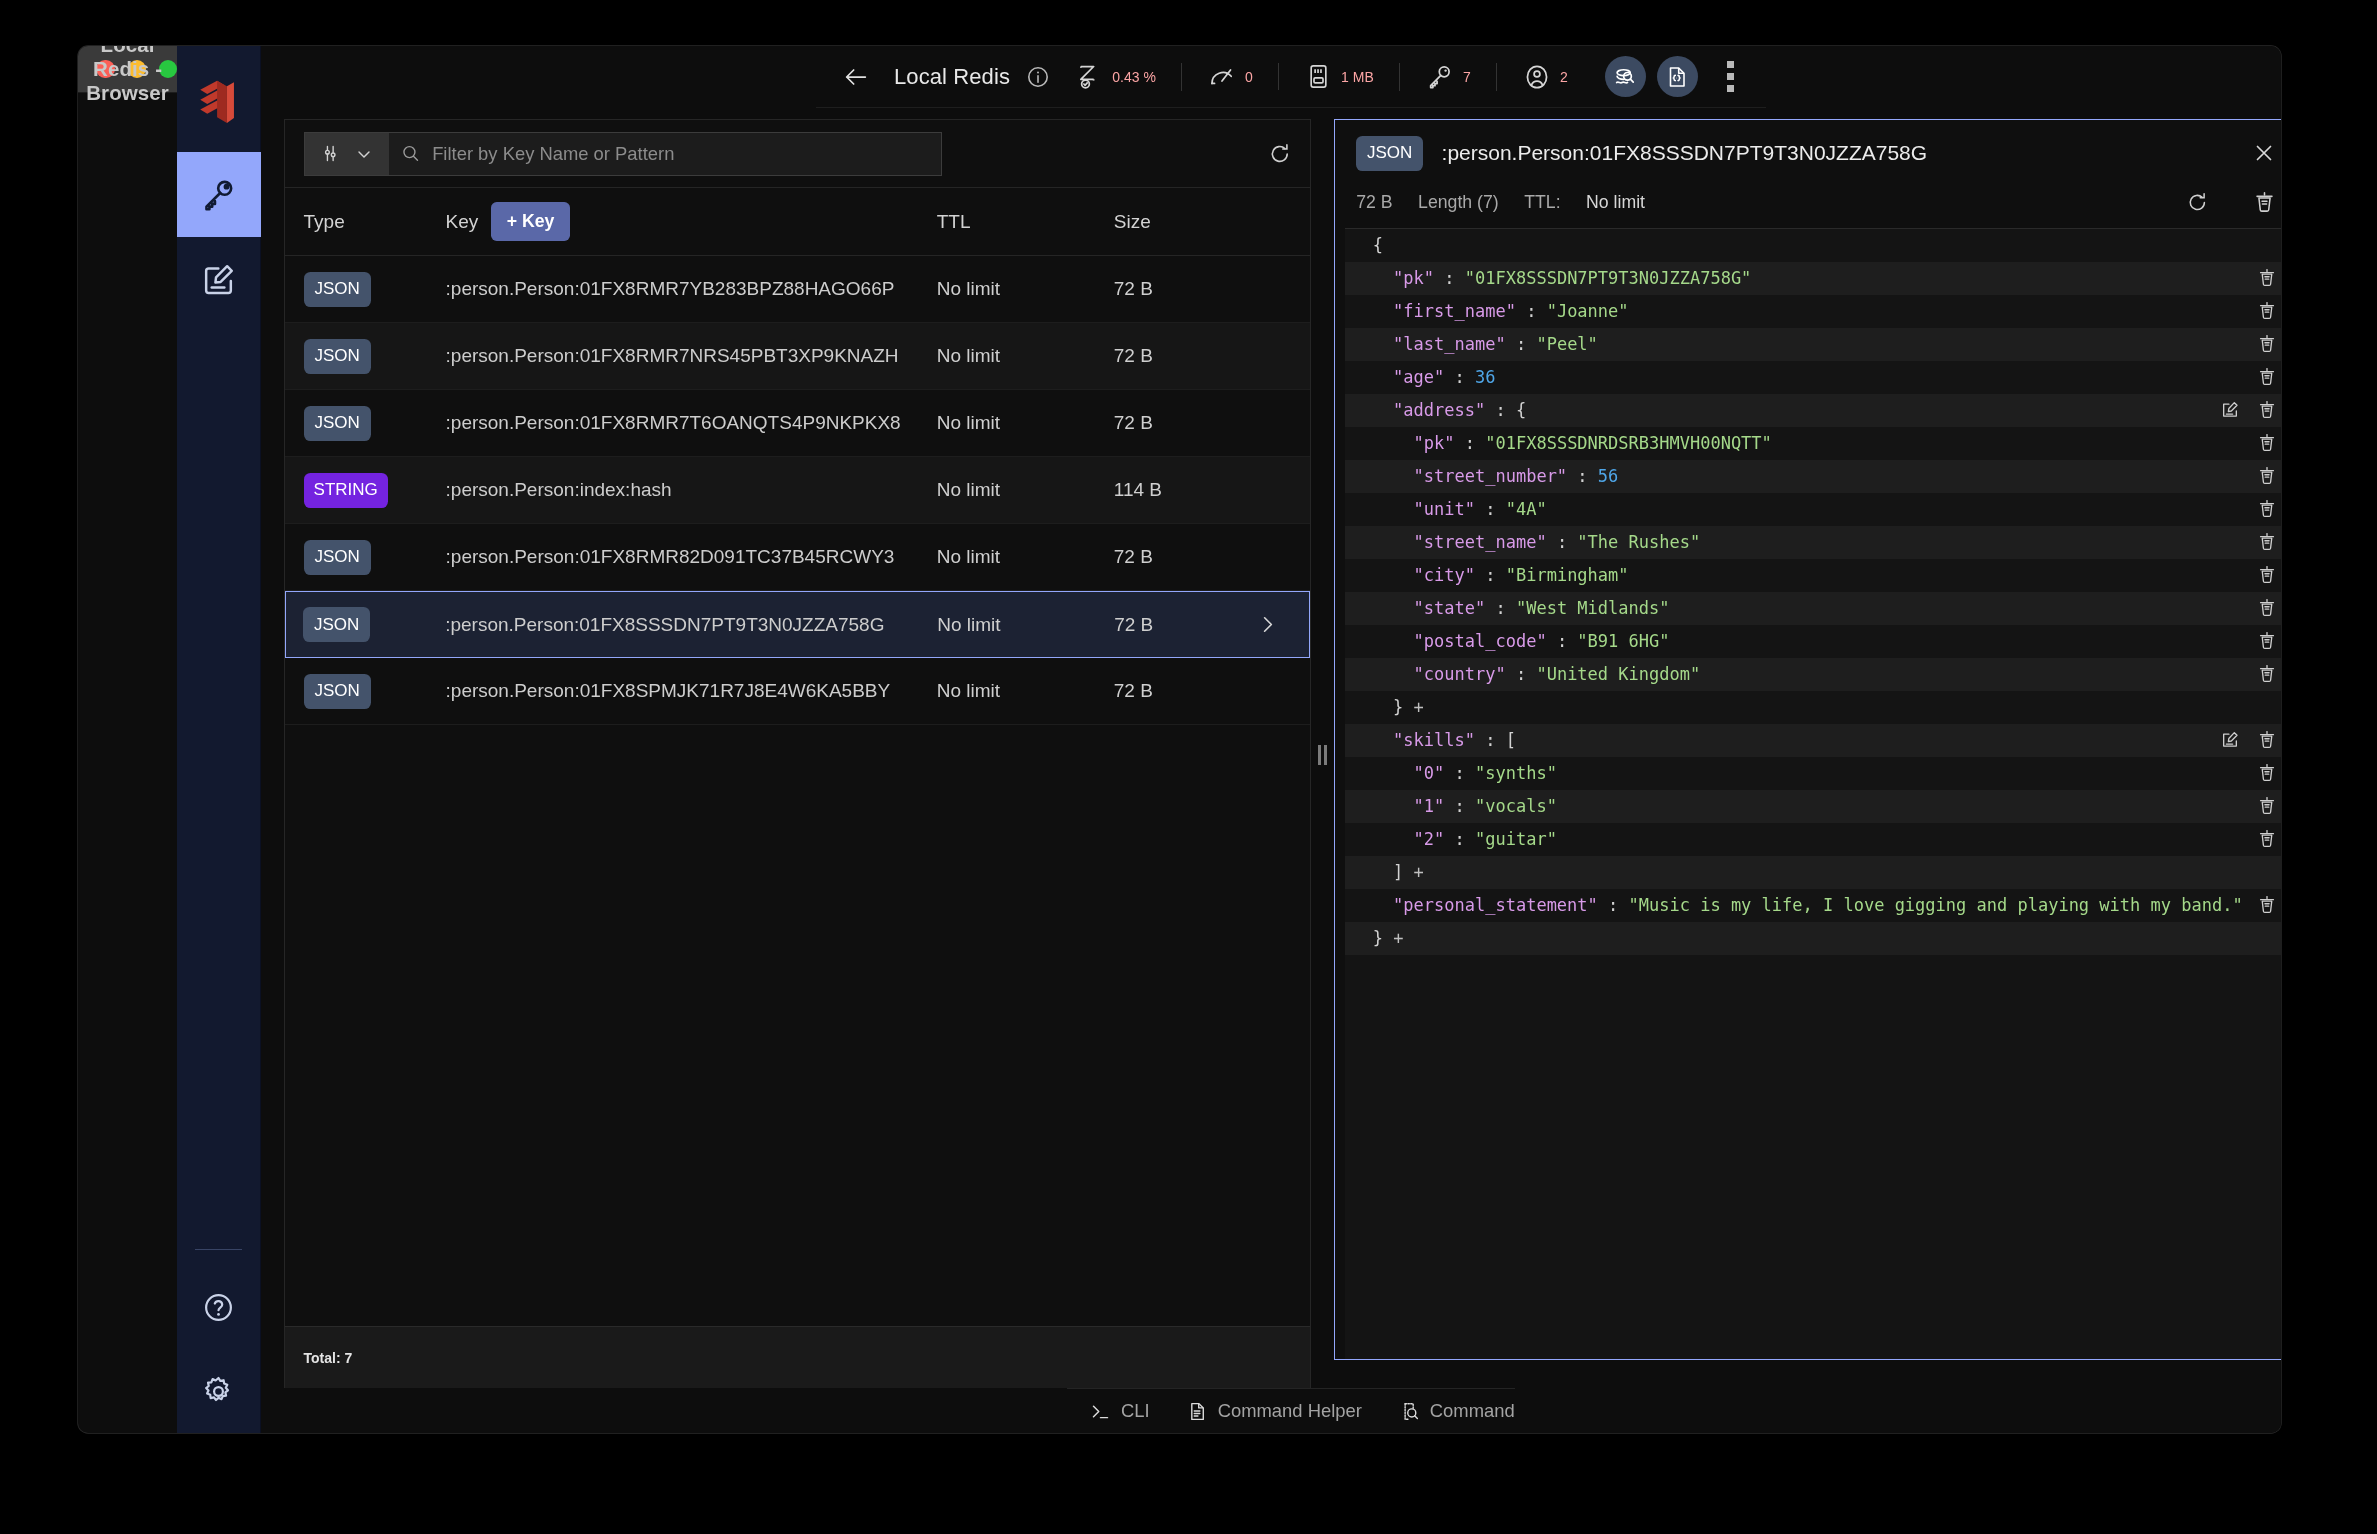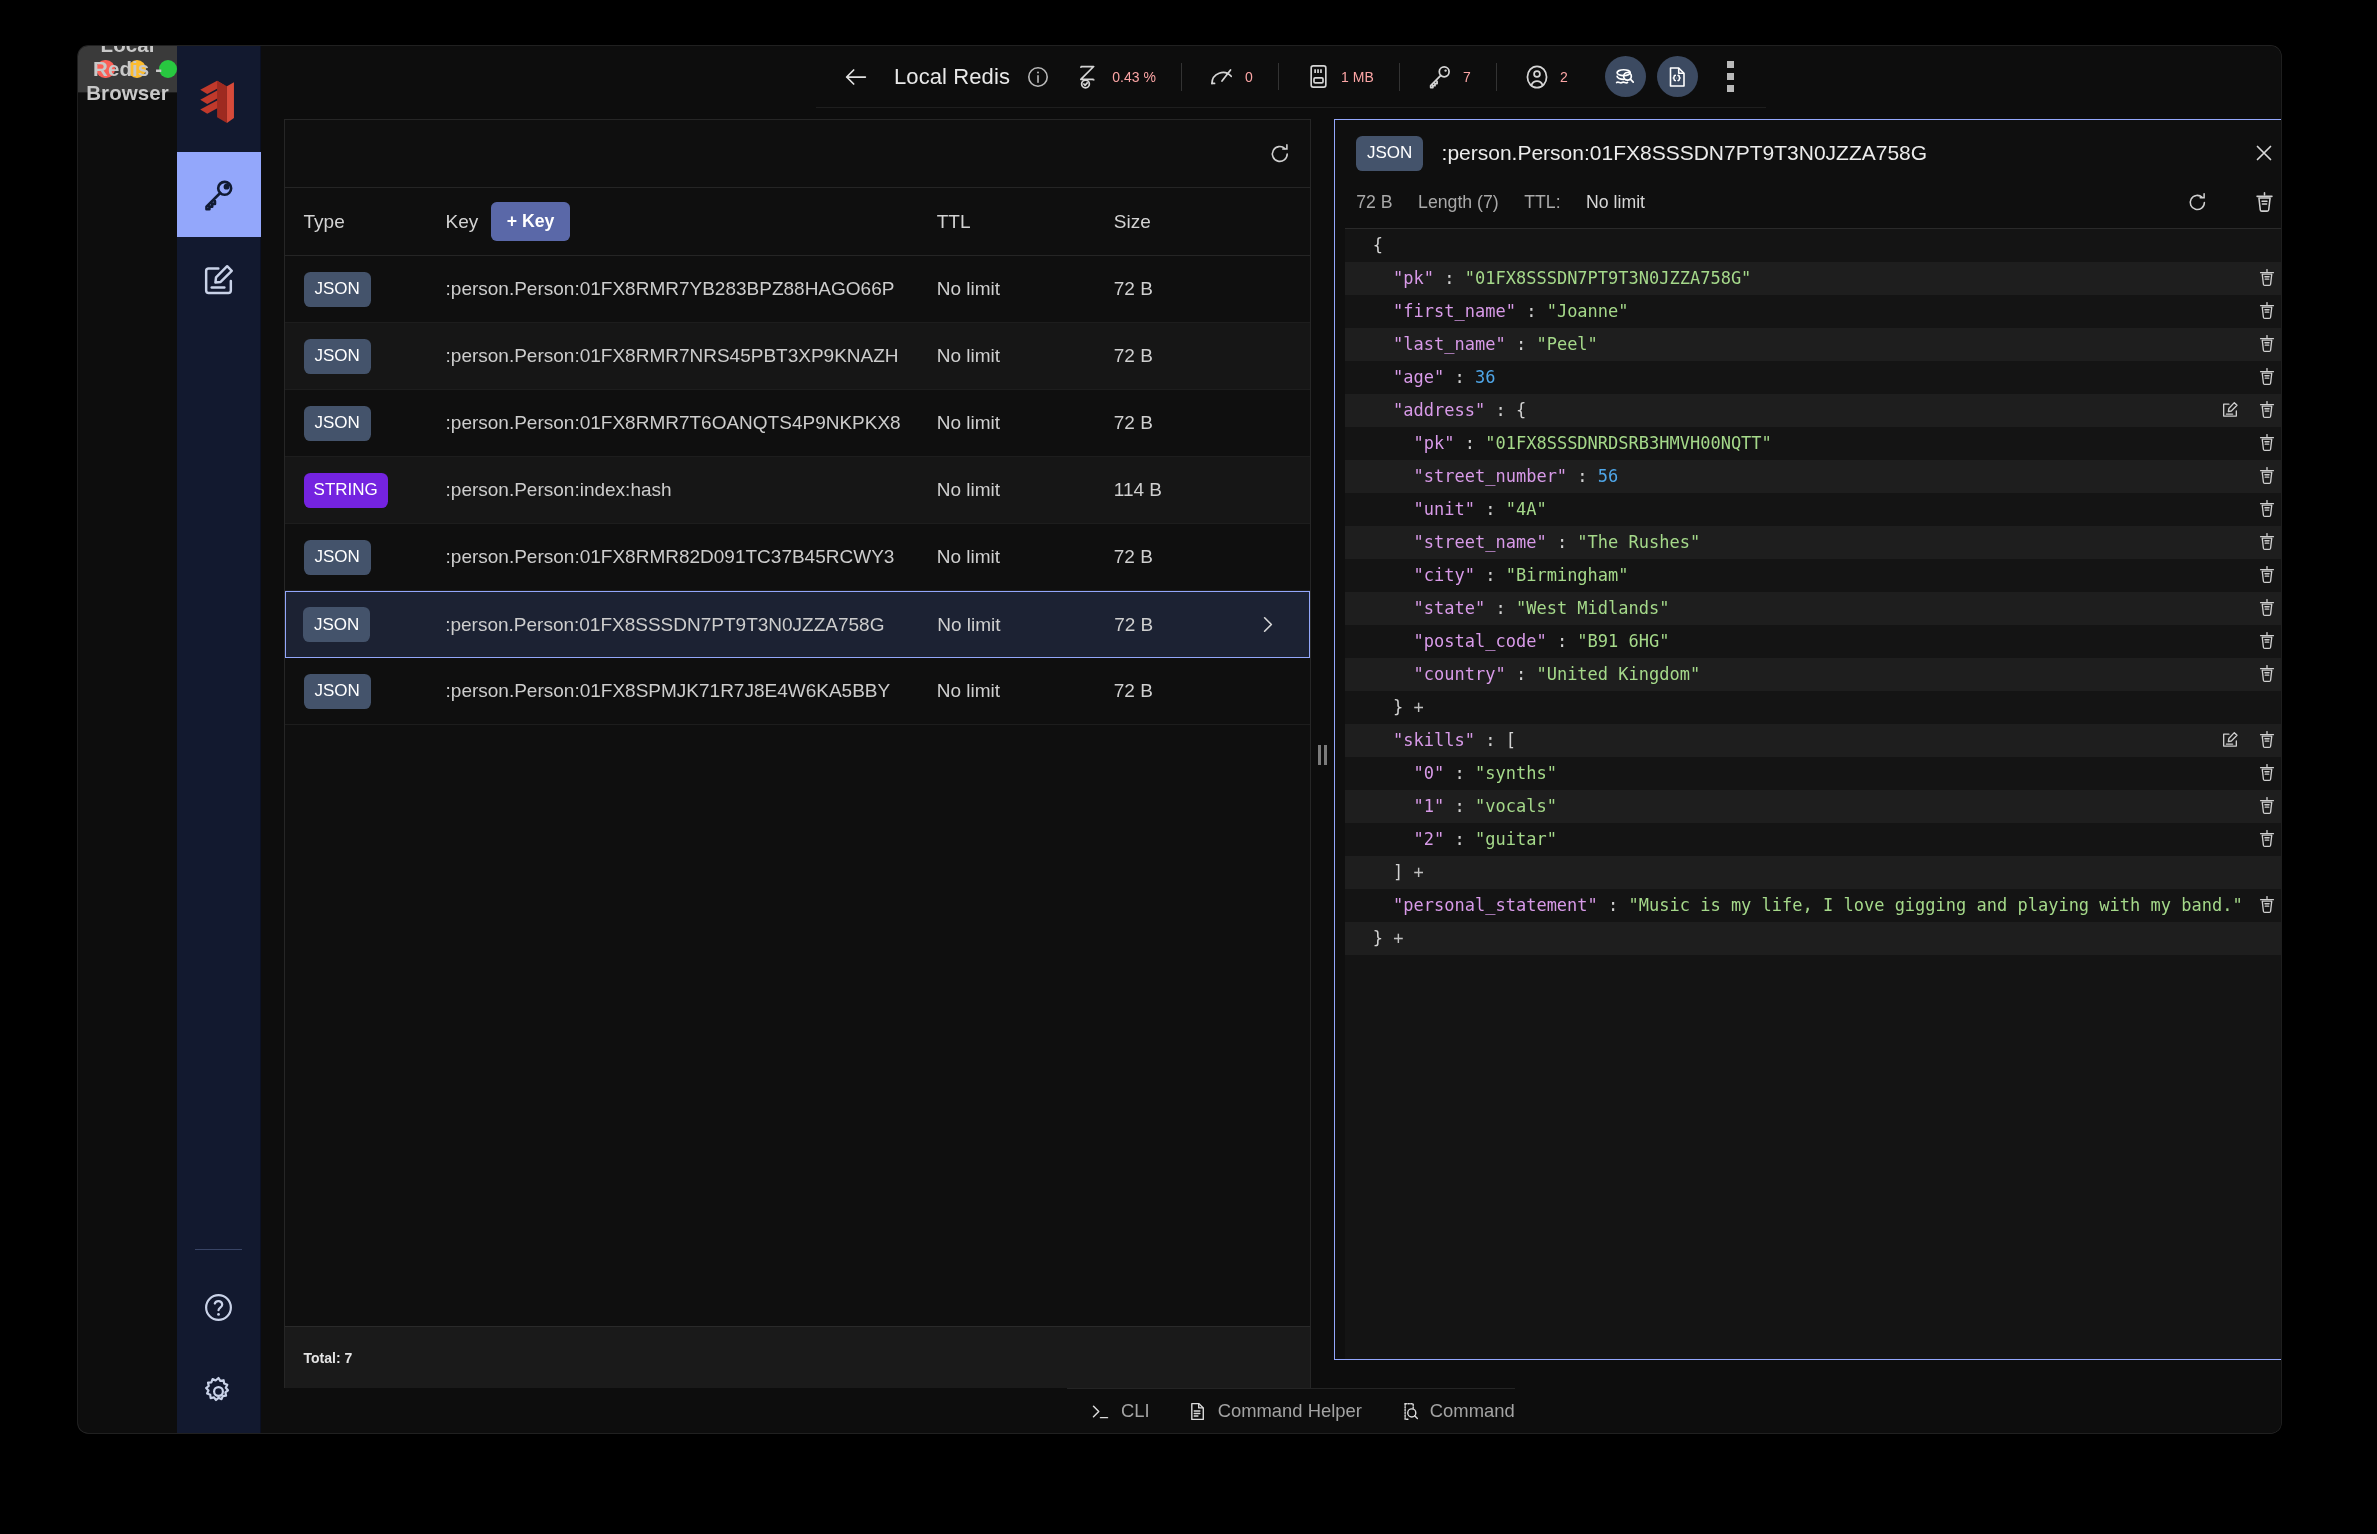--- a/index.html
+++ b/index.html
@@ -426,20 +426,45 @@
           <i></i>
           <i></i>
         </div>
       </div>
 
       <div id="content">
 
         <div id="keylist-panel">
 
           <div id="filter-bar">
+            <div id="filter-group">
+              <div id="filter-type">
+                <span>
+                <svg width="21" height="21" viewBox="0 0 24 24" fill="none" stroke="#d2d2d2" stroke-width="1.6" stroke-linecap="round">
+                  <path d="M8.5 4v4.2M8.5 12.8V20M15 4v7.2M15 15.8V20"></path>
+                  <circle cx="8.5" cy="10.5" r="2.1"></circle>
+                      <circle cx="15" cy="13.5" r="2.1"></circle>
+                </svg>
+                  </span>
+                <span>
+                <svg width="20" height="20" viewBox="0 0 24 24" fill="none" stroke="#d2d2d2" stroke-width="1.7" stroke-linecap="round" stroke-linejoin="round">
+                  <path d="M6 9.5l6 6 6-6"></path>
+                </svg>
+                  </span>
+              </div>
+              <div id="filter-input-wrap">
+                <span>
+                <svg width="21" height="21" viewBox="0 0 24 24" fill="none" stroke="#9a9a9a" stroke-width="1.6" stroke-linecap="round">
+                  <circle cx="10.8" cy="10.4" r="6.3"></circle>
+                      <path d="M15.4 15.1 20 19.7"></path>
+                </svg>
+                  </span>
+                <input id="filter-input" type="text" placeholder="Filter by Key Name or Pattern" style="">
+              </div>
+            </div>
             <div id="refresh-keys">
               <span>
               <svg width="24" height="24" viewBox="0 0 24 24" fill="none" stroke="#cfcfcf" stroke-width="1.6" stroke-linecap="round">
                 <path d="M19.2 12a7.4 7.4 0 1 1-2.3-5.4"></path>
                 <path d="M18.9 2.9v4.1h-4.1"></path>
               </svg>
                 </span>
             </div>
           </div>
 

